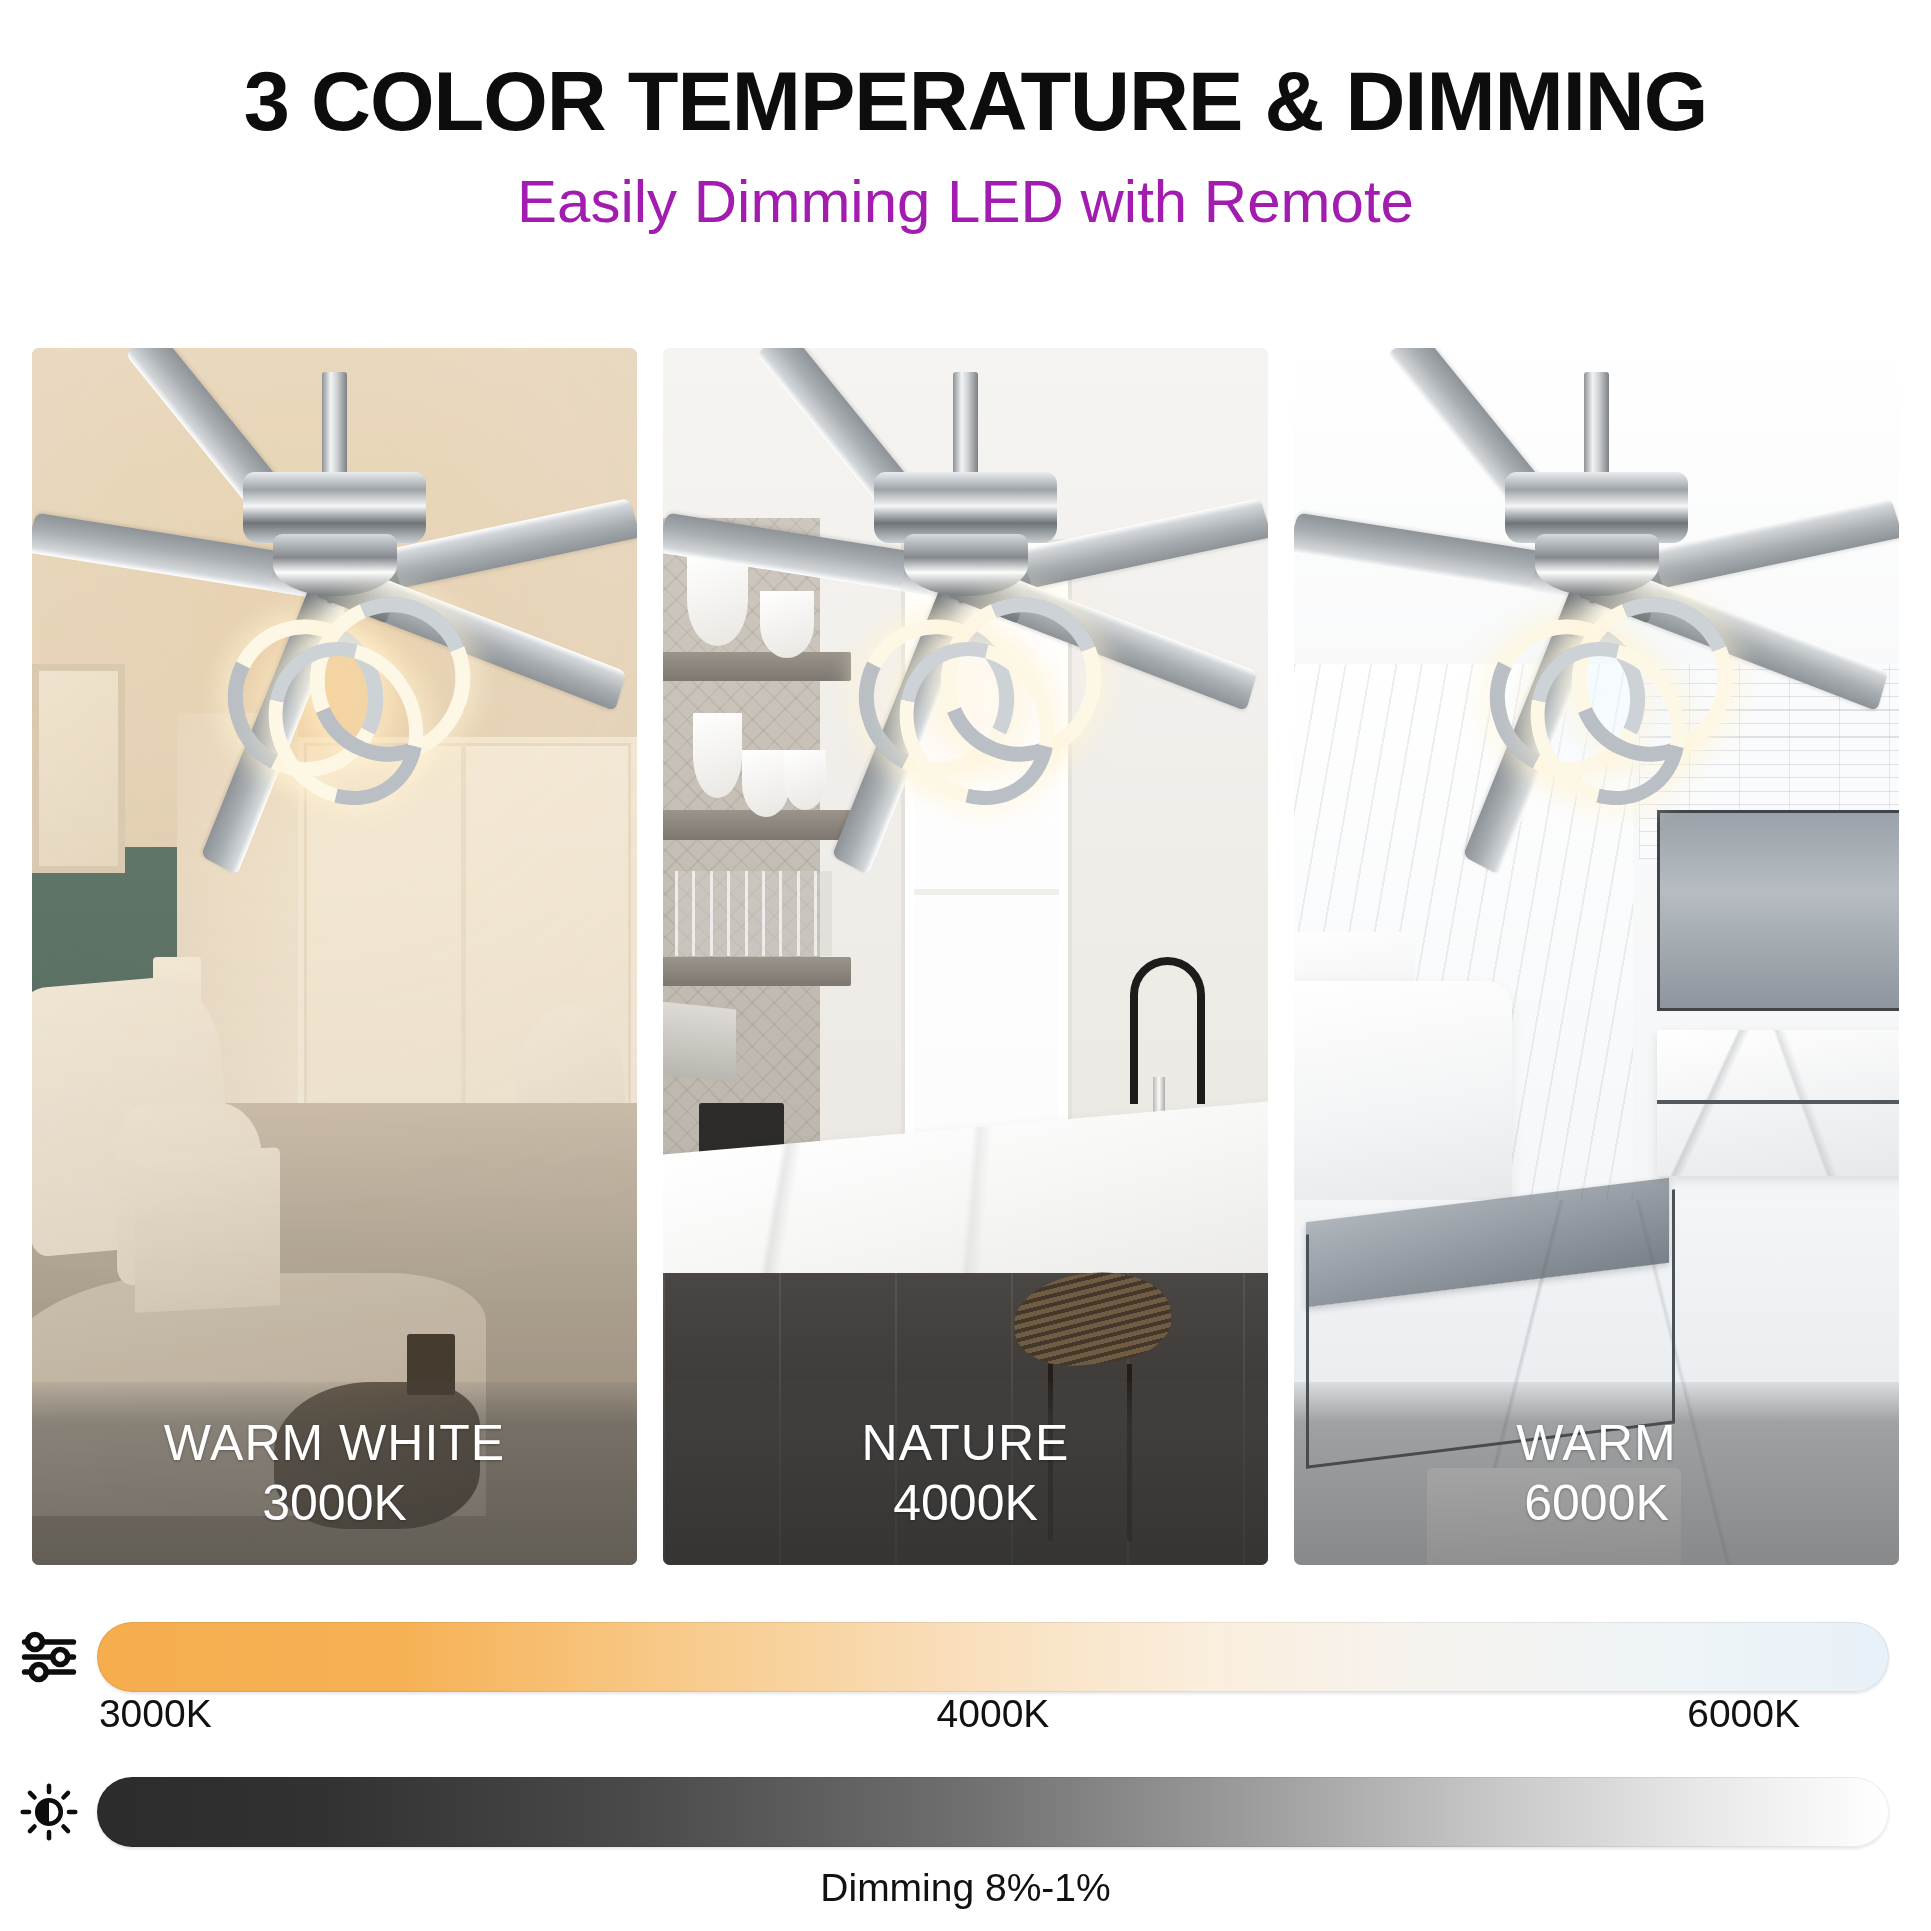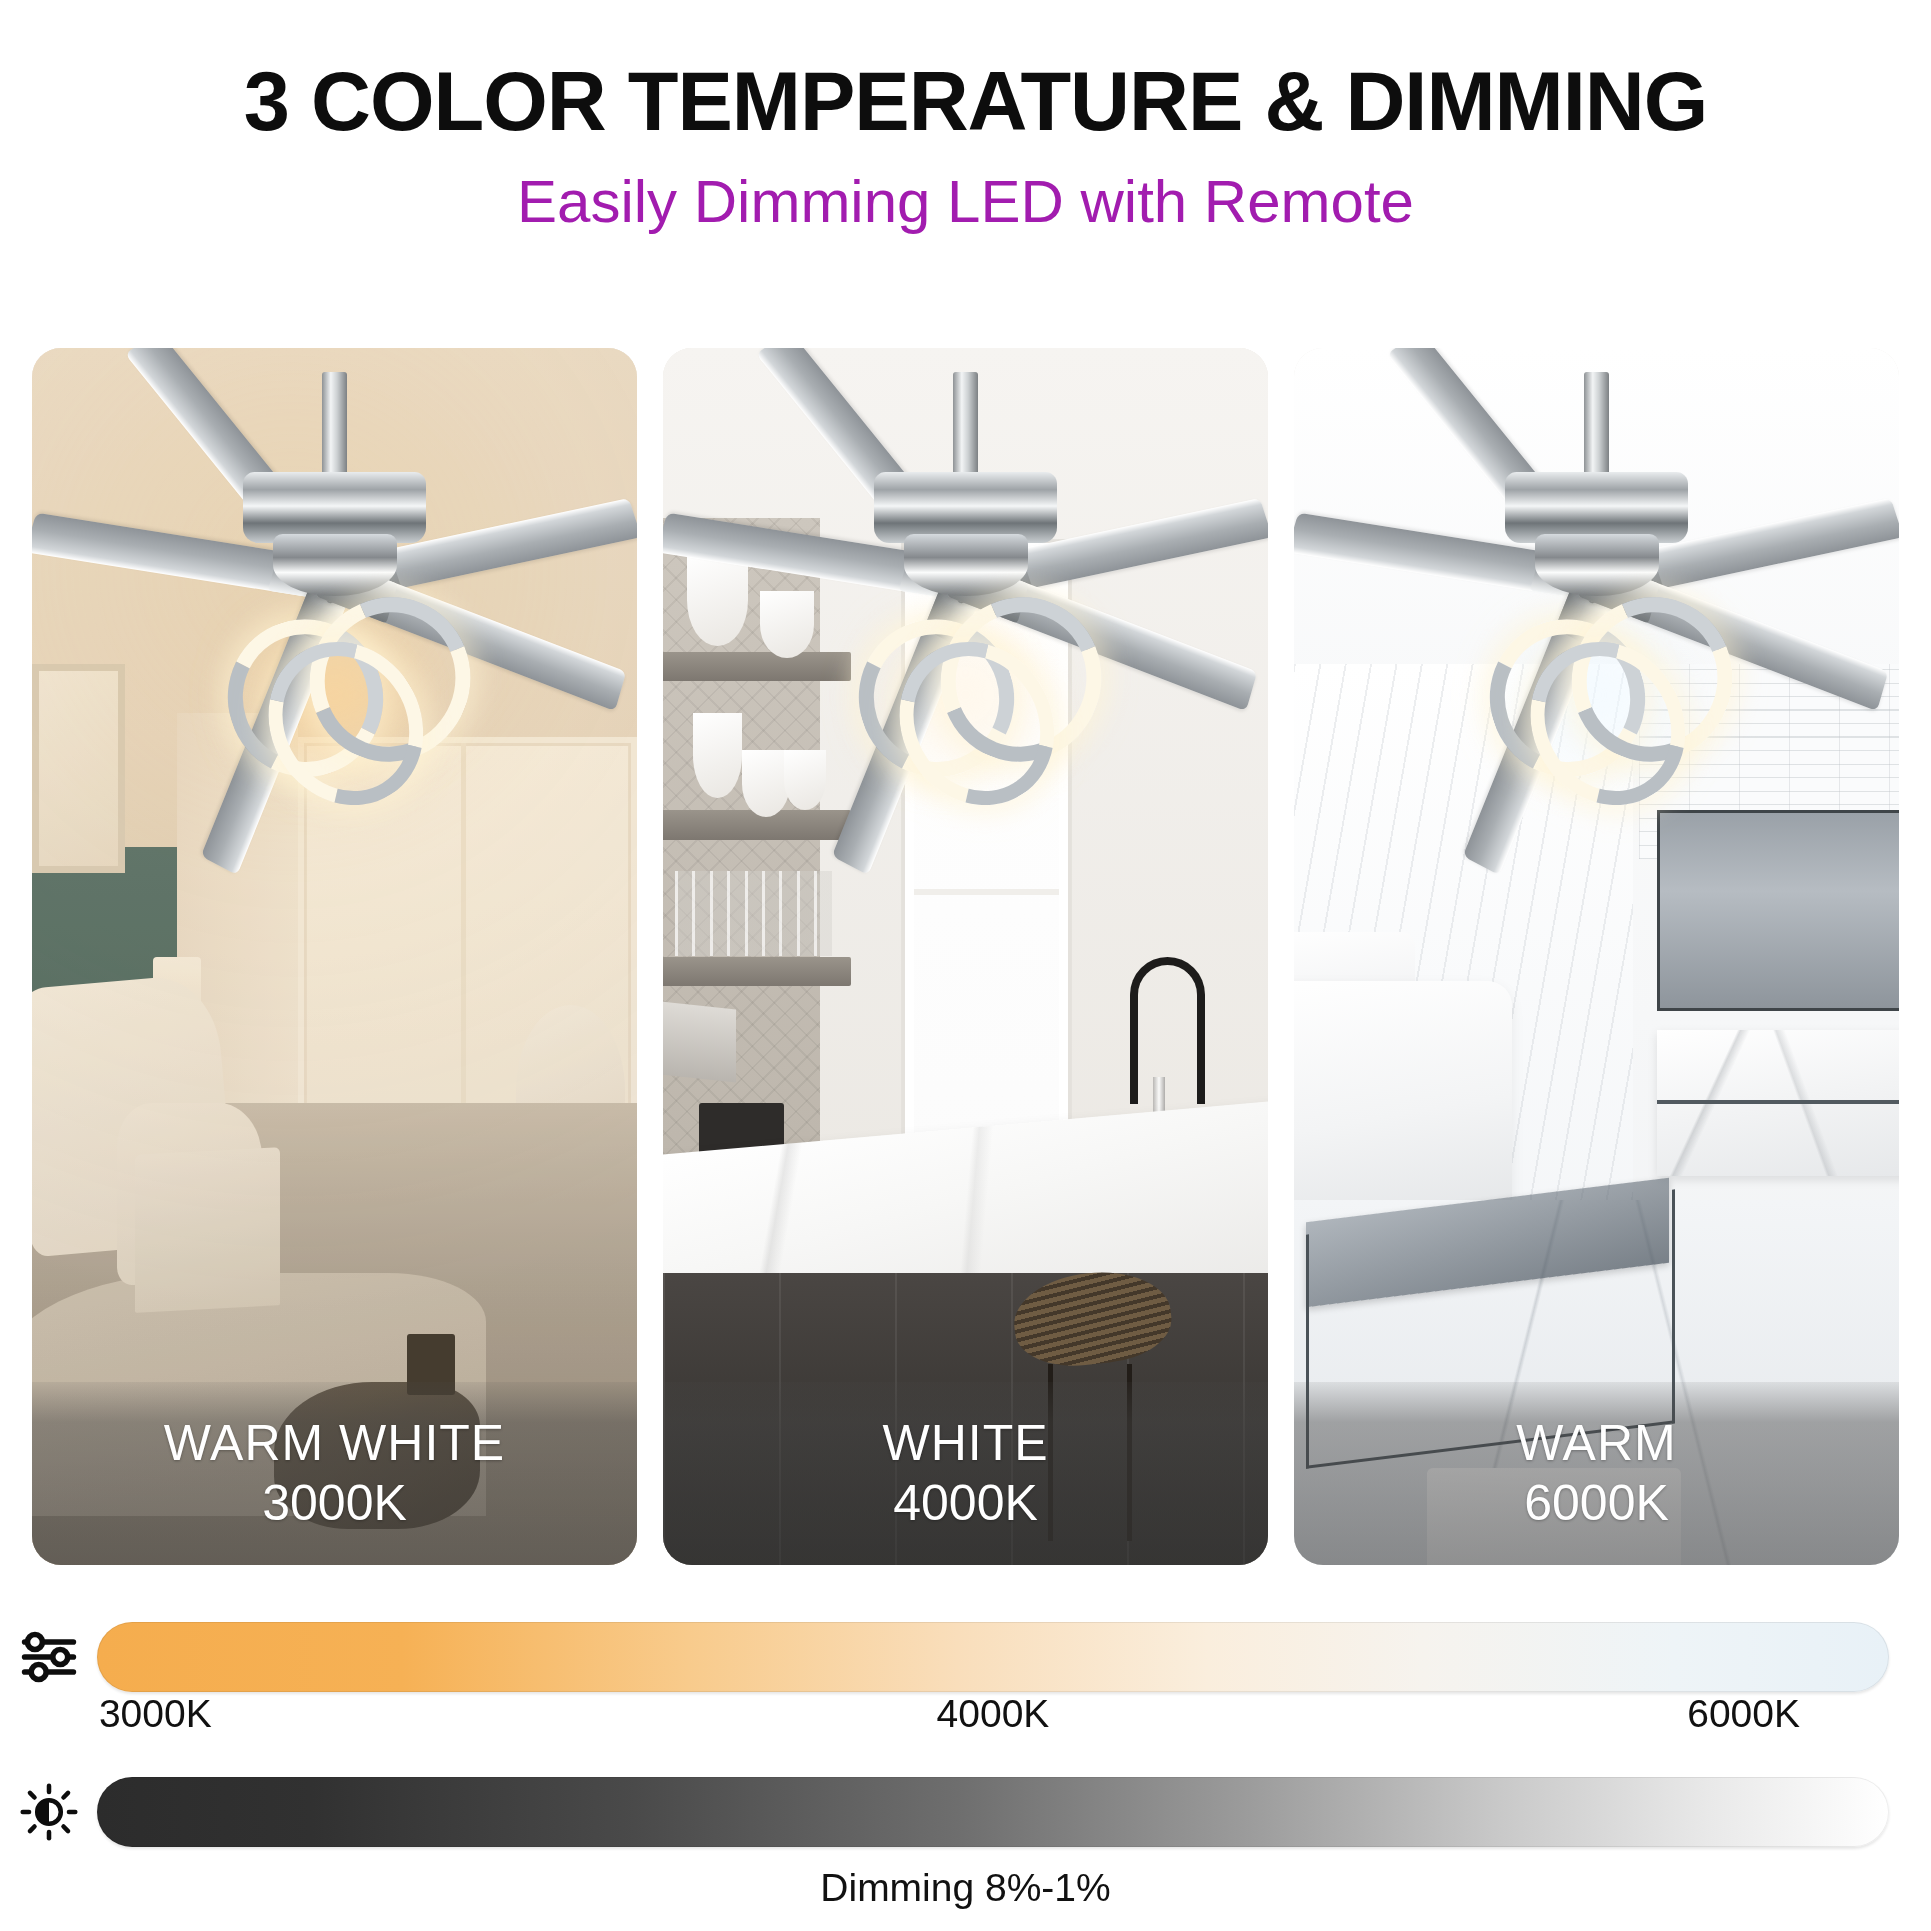--- a/index.html
+++ b/index.html
@@ -41,21 +41,21 @@
     left: 32px;
     width: 1867px;
     height: 1217px;
     display: flex;
     gap: 26px;
   }
   .panel {
     position: relative;
     width: 605px;
     height: 1217px;
-    border-radius: 29px;
+    border-radius: 7px;
     overflow: hidden;
     background: #e8e4dd;
   }
 
   
   .scene { position: absolute; inset: 0; }
 
   
   .p1-bg { background: linear-gradient(175deg,#efe7db 0%, #eadfd0 45%, #e3d8c8 100%); }
   .p1-ceiling {
@@ -553,21 +553,21 @@
       <div class="fan-canopy"></div>
       <div class="fan-hub"></div>
       <div class="fan-lightring">
         <div class="ring r1"></div>
         <div class="ring r2"></div>
         <div class="ring r3"></div>
       </div>
     </div>
 
     <div class="caption">
-      <div class="caption-name">WHITE</div>
+      <div class="caption-name">NATURE</div>
       <div class="caption-kelvin">4000K</div>
     </div>
   </div>
 
   <div class="panel">
     <div class="scene p3-bg">
       <div class="p3-ceiling"></div>
       <div class="p3-brick"></div>
       <div class="p3-curtain"></div>
       <div class="p3-tv"></div>

